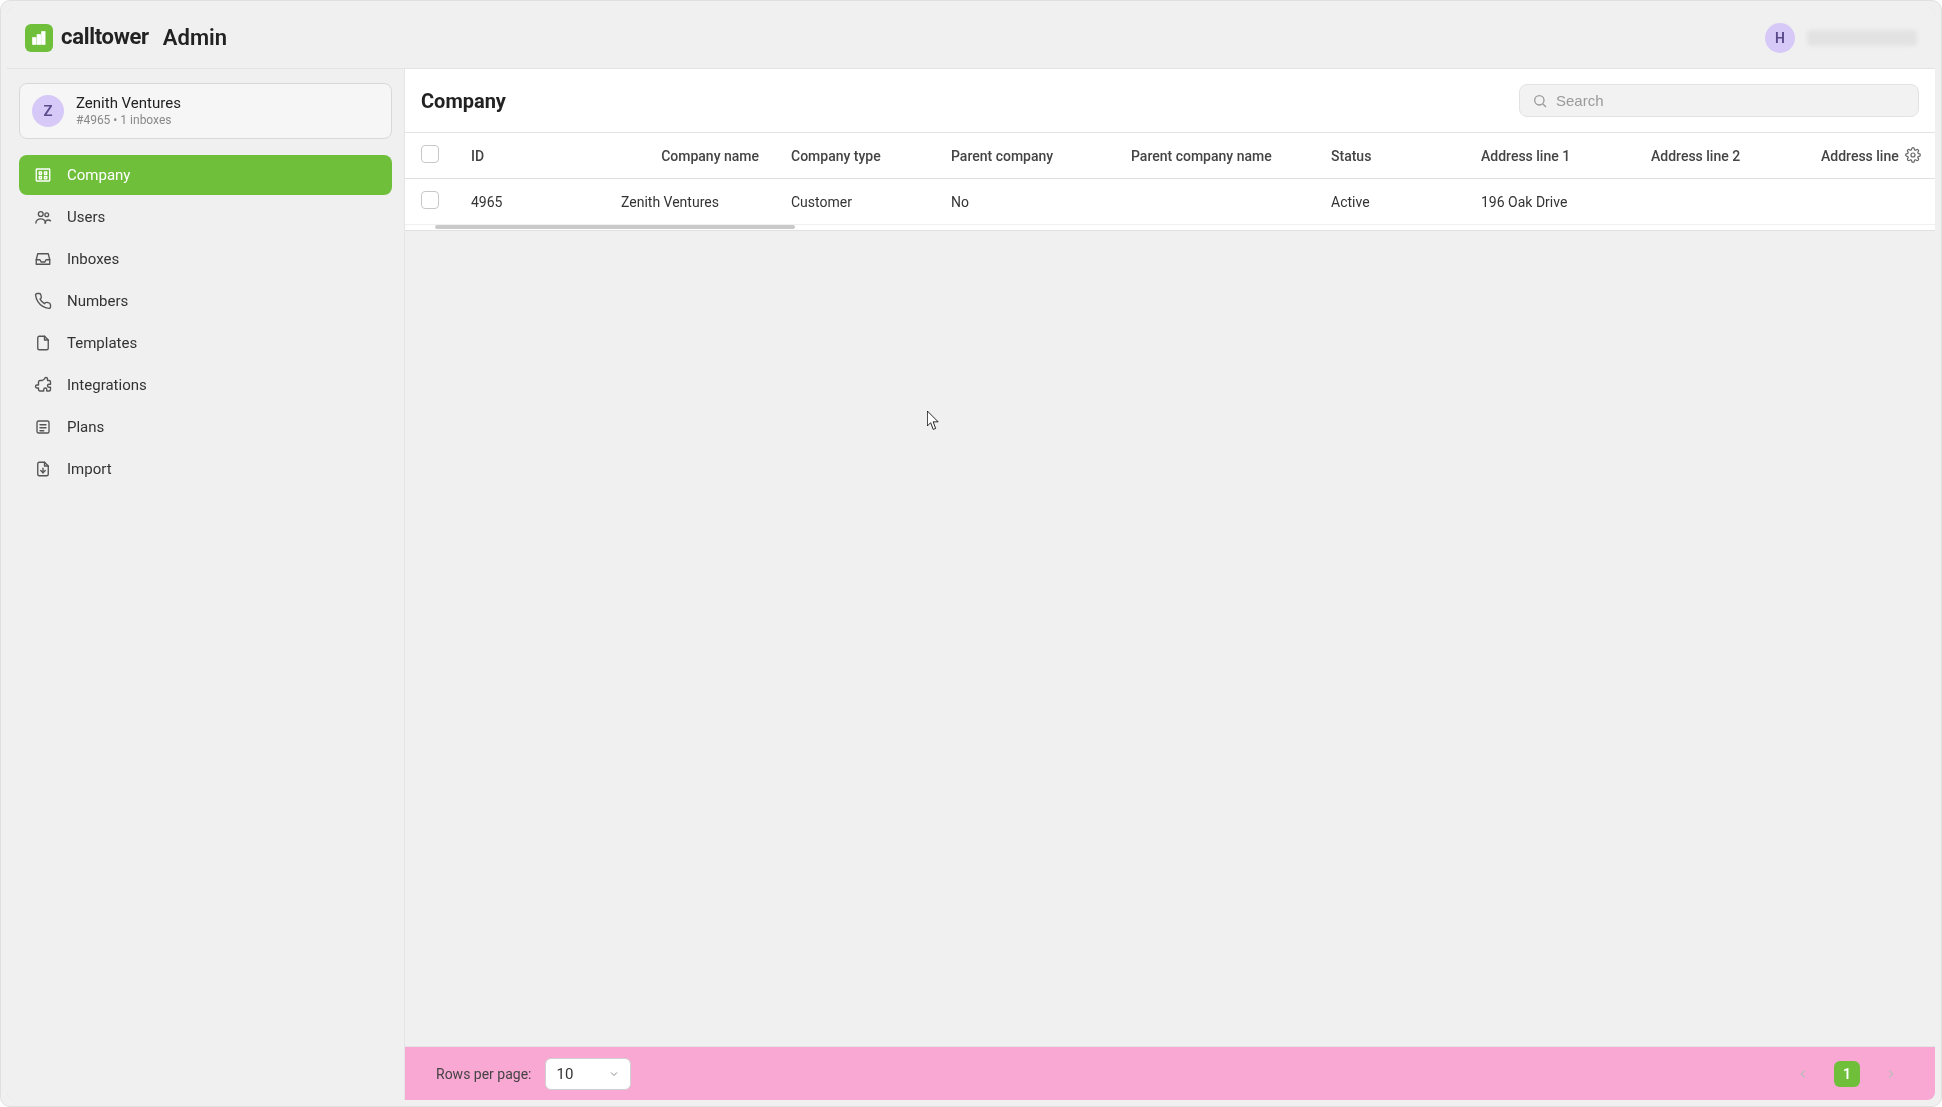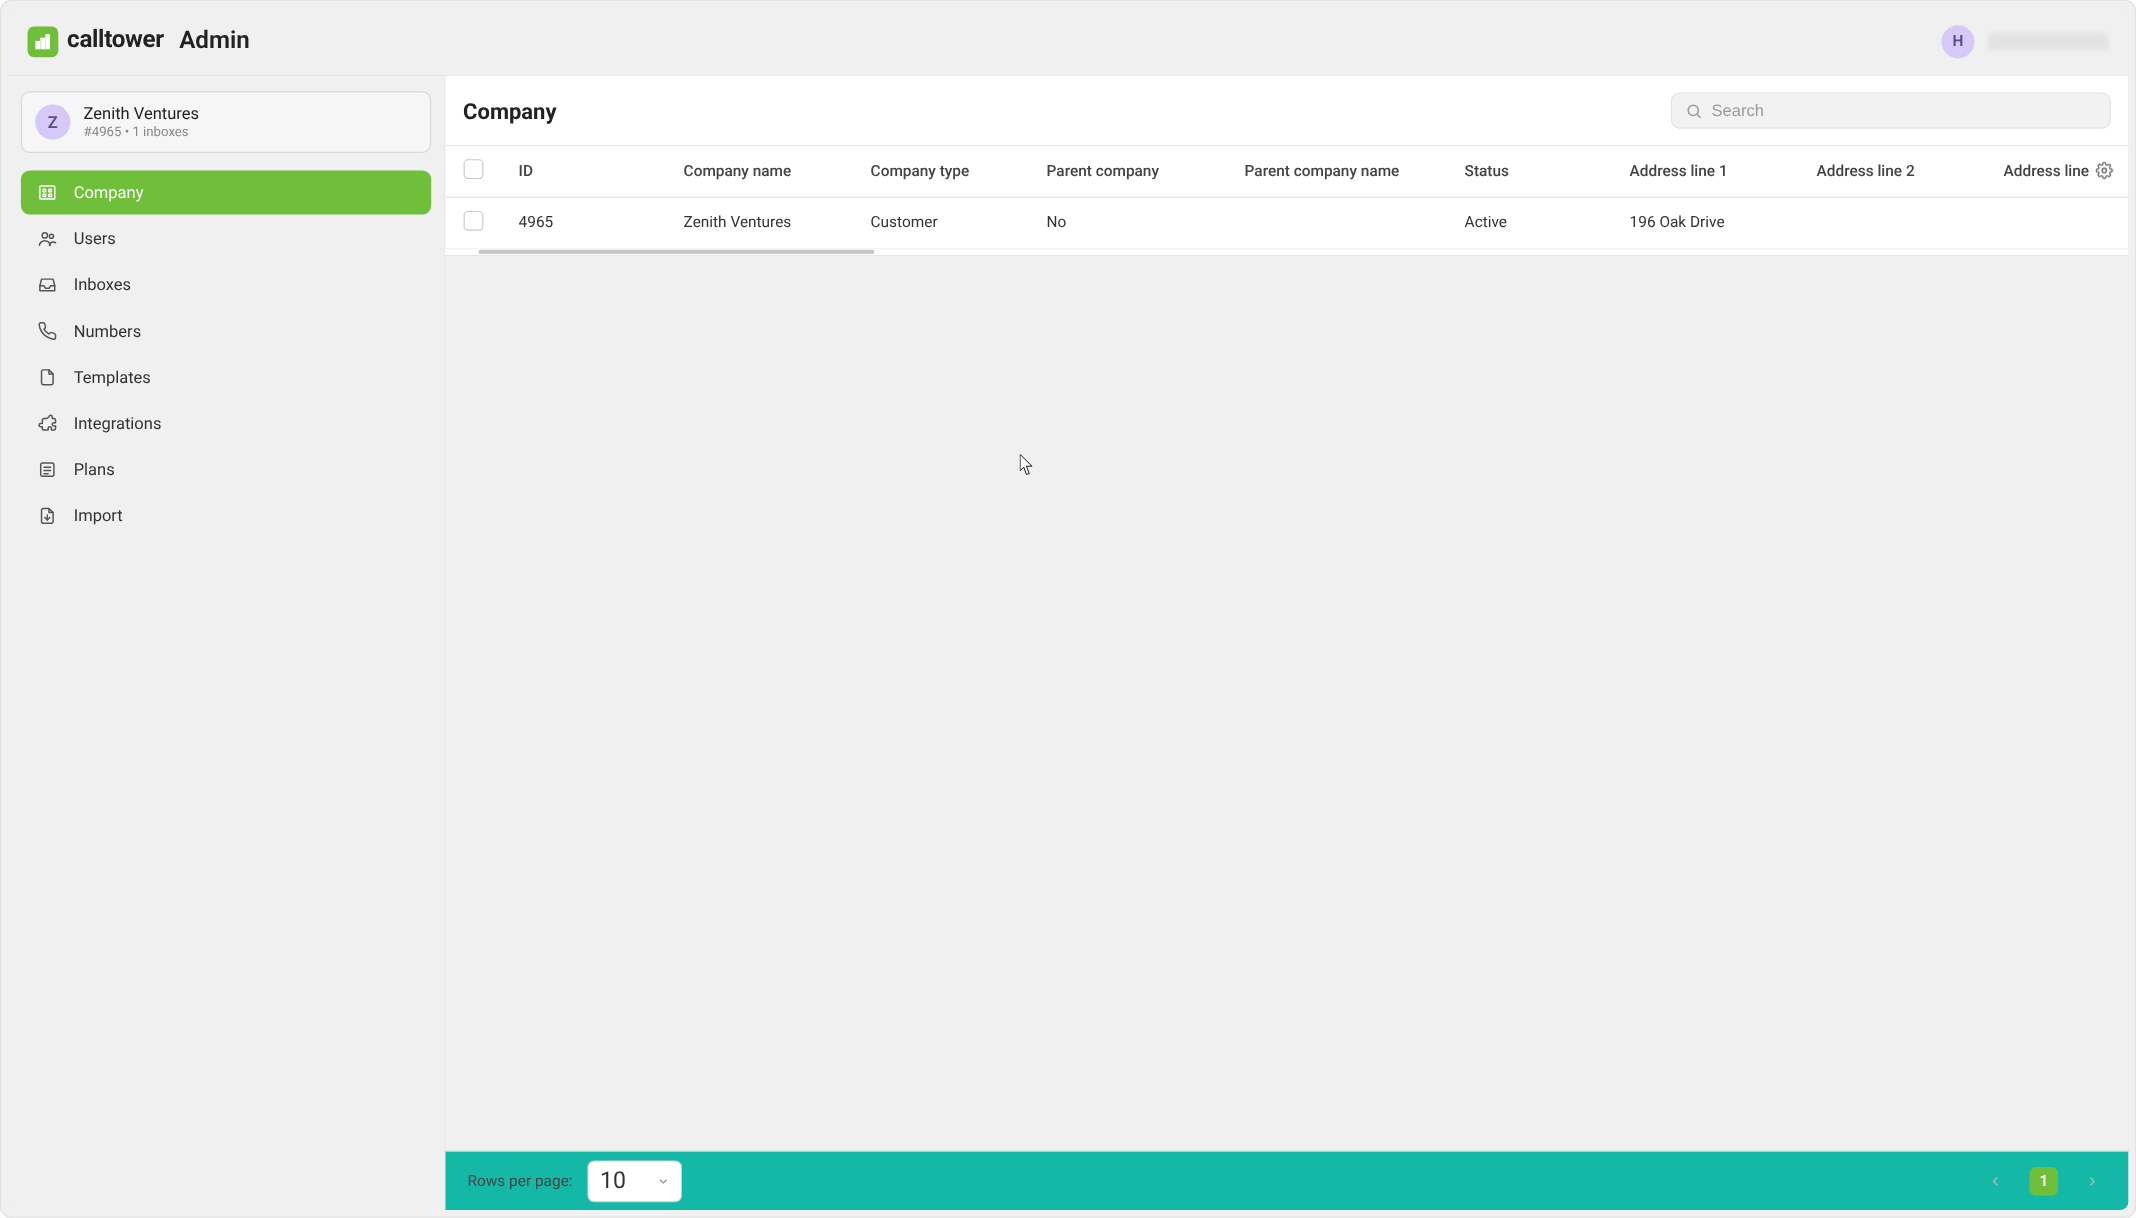--- a/index.html
+++ b/index.html
@@ -226,37 +226,37 @@
   .cursor-arrow {
     position: absolute;
     left: 522px; top: 180px;
     width: 14px; height: 20px;
     pointer-events:none;
   }
 
   
   .footer {
     height: 54px;
-    background: #14b8a6;
+    background: #f9a8d4;
     border-top: 1px solid #e4e4e4;
     display: flex; align-items: center; justify-content: space-between;
-    padding: 0 20px;
+    padding: 0 31px;
   }
   .rows-per {
     display:flex; align-items:center; gap:14px;
     color:#444; font-size:14px;
   }
   .select {
     display:flex; align-items:center; gap:22px;
     border:1px solid #d0d0d0; border-radius:6px;
     padding:6px 10px;
     min-width: 86px;
     background:#fff;
     cursor:pointer;
-    font-size:21px;
+    font-size:15px;
     color:#333;
     justify-content: space-between;
   }
   .select .chev { color:#888; }
   .pager { display:flex; align-items:center; gap:18px; }
   .pager .pg-btn {
     width:26px; height:26px; display:flex; align-items:center; justify-content:center;
     color:#aaa; cursor:pointer; border-radius:6px;
   }
   .pager .pg-num {
@@ -407,21 +407,21 @@
             <circle cx="12" cy="12" r="3"></circle>
             <path d="M19.4 15a1.7 1.7 0 0 0 .34 1.87l.06.06a2 2 0 1 1-2.83 2.83l-.06-.06a1.7 1.7 0 0 0-1.87-.34 1.7 1.7 0 0 0-1 1.56V21a2 2 0 1 1-4 0v-.09a1.7 1.7 0 0 0-1-1.56 1.7 1.7 0 0 0-1.87.34l-.06.06a2 2 0 1 1-2.83-2.83l.06-.06a1.7 1.7 0 0 0 .34-1.87 1.7 1.7 0 0 0-1.56-1H3a2 2 0 1 1 0-4h.09a1.7 1.7 0 0 0 1.56-1 1.7 1.7 0 0 0-.34-1.87l-.06-.06a2 2 0 1 1 2.83-2.83l.06.06a1.7 1.7 0 0 0 1.87.34H9a1.7 1.7 0 0 0 1-1.56V3a2 2 0 1 1 4 0v.09a1.7 1.7 0 0 0 1 1.56 1.7 1.7 0 0 0 1.87-.34l.06-.06a2 2 0 1 1 2.83 2.83l-.06.06a1.7 1.7 0 0 0-.34 1.87V9a1.7 1.7 0 0 0 1.56 1H21a2 2 0 1 1 0 4h-.09a1.7 1.7 0 0 0-1.56 1z"></path>
           </svg>
         </div>
         <div class="hscroll-wrap">
           <table class="data" id="data-table">
             <thead>
                   <tr id="thead-row">
                     <th style="width: 50px;"><span class="checkbox"></span></th>
                     <th style="min-width: 150px;">ID</th>
-                    <th style="min-width: 170px;">Company name</th>
+                    <th style="min-width: 170px; text-align: right;">Company name</th>
                     <th style="min-width: 160px;">Company type</th>
                     <th style="min-width: 180px;">Parent company</th>
                     <th style="min-width: 200px;">Parent company name</th>
                     <th style="min-width: 150px;">Status</th>
                     <th style="min-width: 170px;">Address line 1</th>
                     <th style="min-width: 170px;">Address line 2</th>
                     <th style="min-width: 170px;">Address line 3</th>
                   </tr>
                 </thead>
             <tbody id="tbody">

